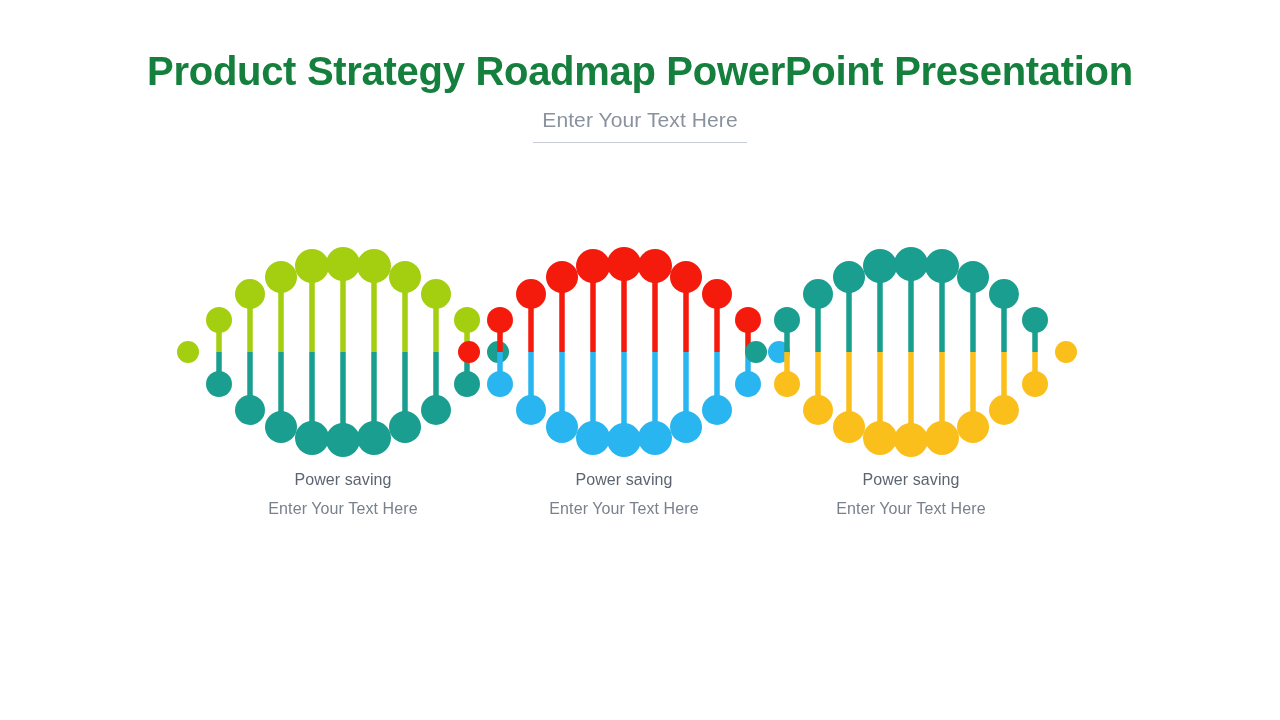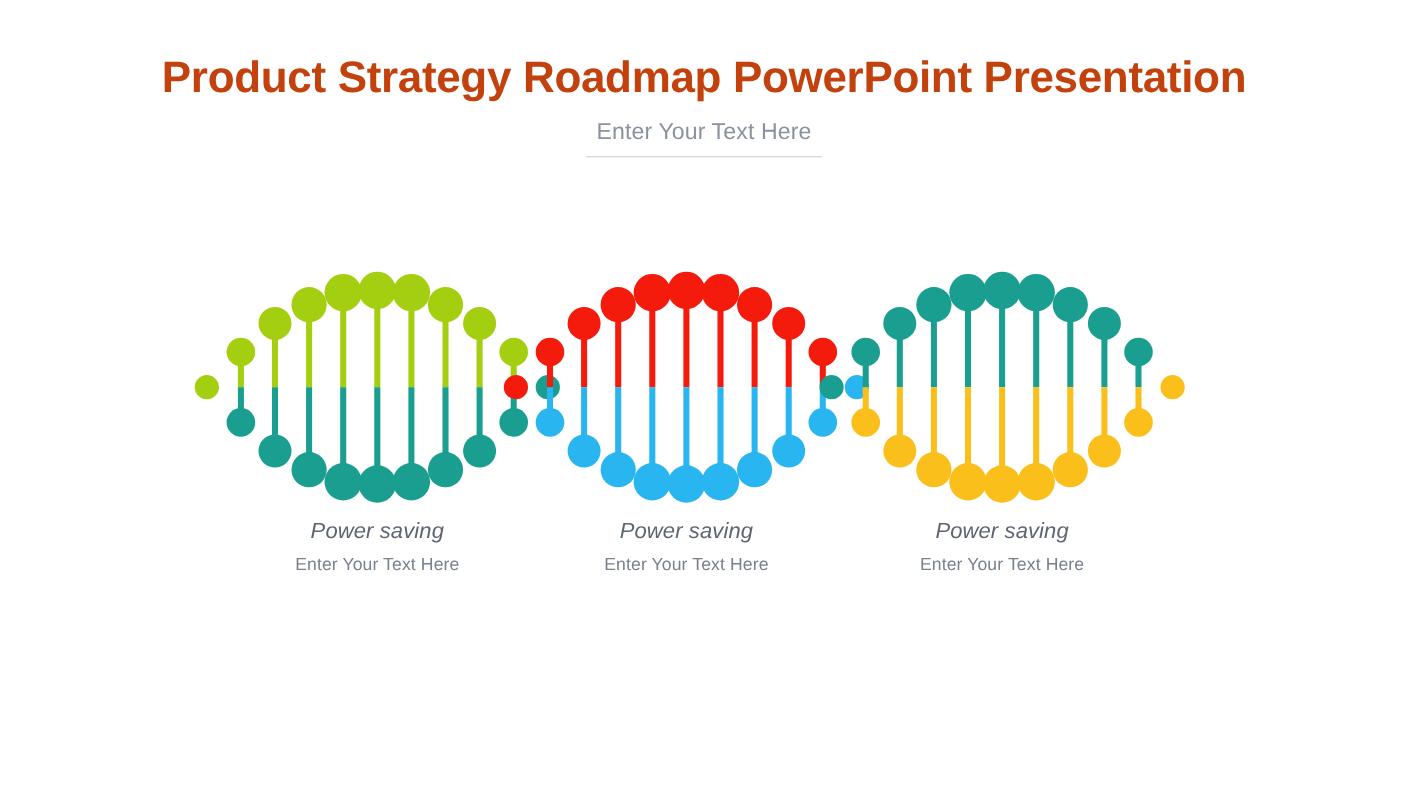--- a/index.html
+++ b/index.html
@@ -89,26 +89,25 @@
     height: 70px;
   }
 
   .caption {
     position: absolute;
     text-align: center;
     width: 300px;
   }
 
   .caption-title {
-    font-size: 20px;
+    font-size: 16px;
     color: #5d6570;
     font-weight: normal;
     line-height: 1.3;
     letter-spacing: 0.1px;
-    font-style: italic;
   }
 
   .caption-sub {
     margin-top: 8px;
     font-size: 16px;
     color: #79818d;
     font-weight: normal;
     line-height: 1.3;
     letter-spacing: 0.1px;
   }
@@ -116,21 +115,21 @@
   #c0 { left: 193px; }
   #c1 { left: 474px; }
   #c2 { left: 761px; }
 </style>
 </head>
 <body style="background: rgb(255, 255, 255);">
 
 <div class="slide">
 
   <div class="header">
-    <div class="slide-title" style="color: #c2410c;">Product Strategy Roadmap PowerPoint Presentation</div>
+    <div class="slide-title" style="color: #15803d;">Product Strategy Roadmap PowerPoint Presentation</div>
     <div class="subtitle-wrap">
       <div class="slide-subtitle" style="color: rgb(138, 146, 158);">Enter Your Text Here</div>
       <div class="subtitle-rule" style="background: rgb(201, 206, 214);"></div>
     </div>
   </div>
 
   <div class="diagram">
     <svg id="helix-svg" width="1280" height="720" viewBox="0 0 1280 720" xmlns="http://www.w3.org/2000/svg">
         <g>
           <g>

